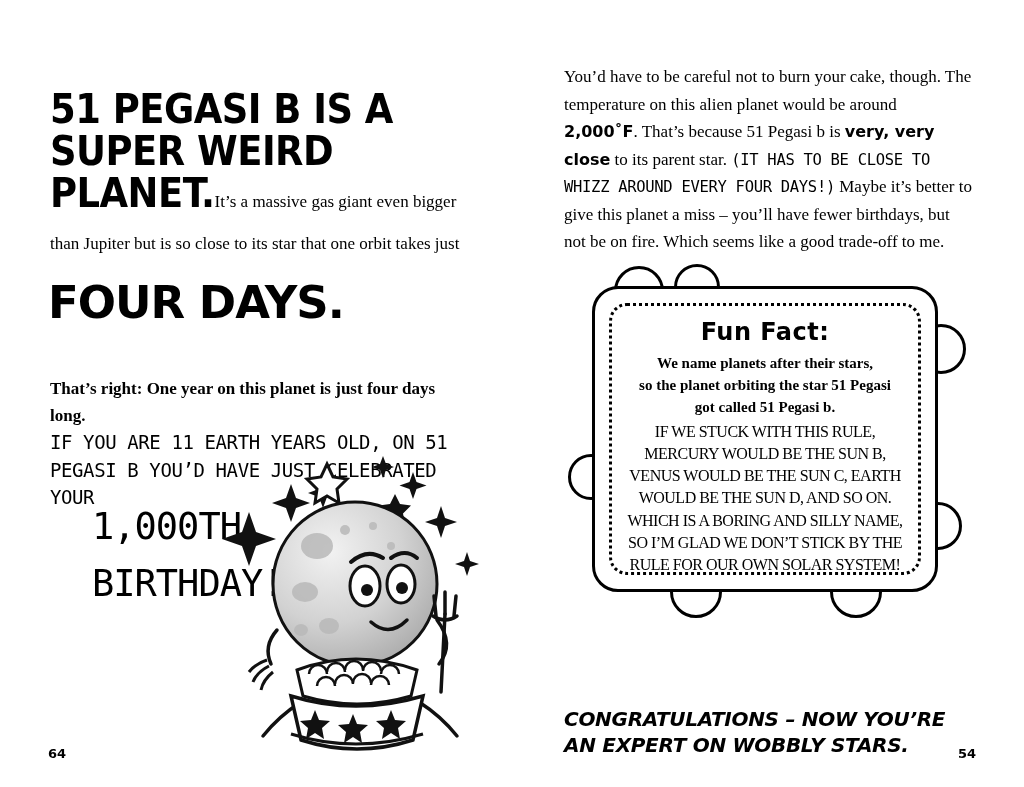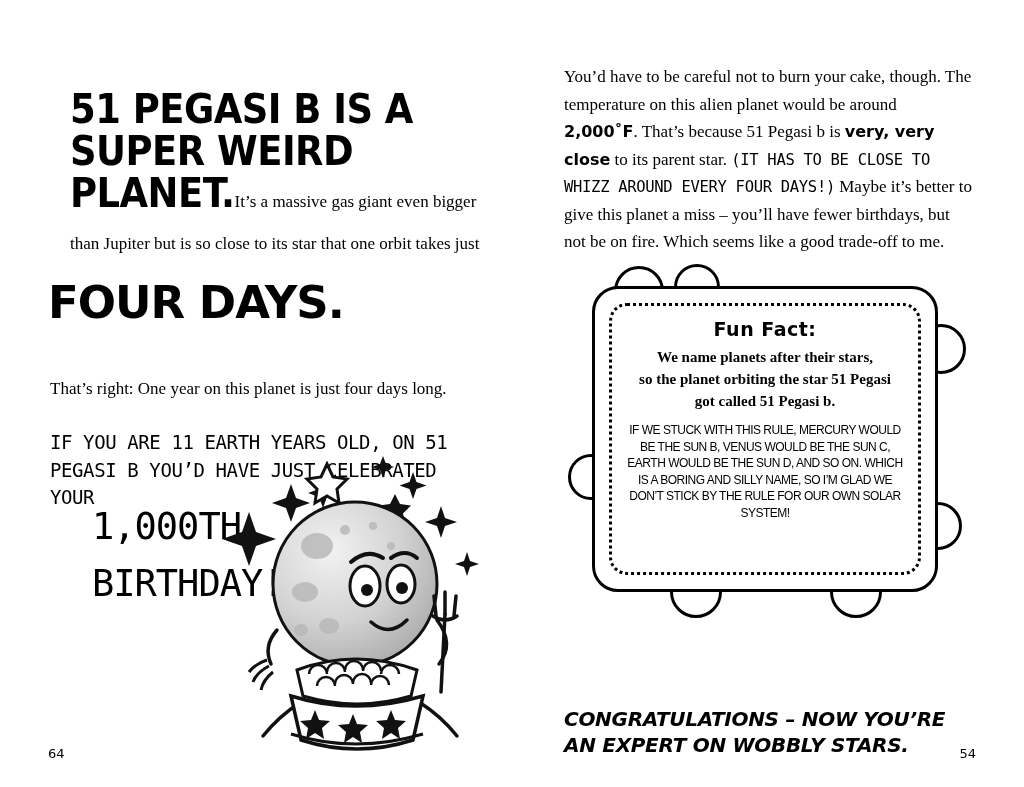--- a/index.html
+++ b/index.html
@@ -30,34 +30,34 @@
     left: 50px;
     top: 58px;
     width: 420px;
     font-family: "DejaVu Sans", sans-serif;
     font-weight: bold;
     font-size: 41px;
     line-height: 1.02;
     letter-spacing: -0.5px;
     text-transform: uppercase;
     font-stretch: condensed;
-    margin-left: 20px;
   }
   .headline-tail {
     font-family: "Liberation Serif", serif;
     font-weight: normal;
     font-size: 17px;
     text-transform: none;
     letter-spacing: 0;
     line-height: 1.5;
   }
   .body-serif {
     font-family: "Liberation Serif", serif;
     font-size: 17px;
     line-height: 1.58;
+    font-weight: bold;
   }
   #four-days {
     position: absolute;
     left: 48px;
     top: 276px;
     width: 430px;
     font-family: "DejaVu Sans", sans-serif;
     font-weight: bold;
     font-size: 45px;
     line-height: 1;
@@ -105,21 +105,21 @@
     position: absolute;
     left: 205px;
     top: 430px;
     width: 300px;
     height: 320px;
   }
   .folio {
     position: absolute;
     bottom: 30px;
     font-family: "DejaVu Sans", sans-serif;
-    font-weight: normal;
+    font-weight: bold;
     font-size: 13px;
   }
   #folio-left { left: 48px; }
   #folio-right { right: 48px; }
 
   
   #right-body {
     position: absolute;
     left: 52px;
     top: 42px;
@@ -163,37 +163,37 @@
     bottom: 14px;
     border: 3px dotted #000;
     border-radius: 18px;
     padding: 12px 14px 0;
     box-sizing: border-box;
     text-align: center;
   }
   .ff-title {
     font-family: "DejaVu Sans", sans-serif;
     font-weight: bold;
-    font-size: 19px;
+    font-size: 24px;
     letter-spacing: 0.5px;
     margin-bottom: 7px;
   }
   .ff-bold {
     font-family: Liberation Serif, serif;
     font-weight: bold;
     font-size: 15px;
     line-height: 1.45;
   }
   .ff-mono {
-    font-family: Liberation Sans, sans-serif;
-    font-size: 12px;
+    font-family: Liberation Serif, serif;
+    font-size: 16px;
     line-height: 1.38;
     text-transform: uppercase;
     letter-spacing: -0.5px;
-    margin-top: 10px;
+    margin-top: 3px;
   }
   .bump {
     position: absolute;
     background: #fff;
     border: 3px solid #000;
     border-radius: 50%;
   }
   #congrats {
     position: absolute;
     left: 52px;

